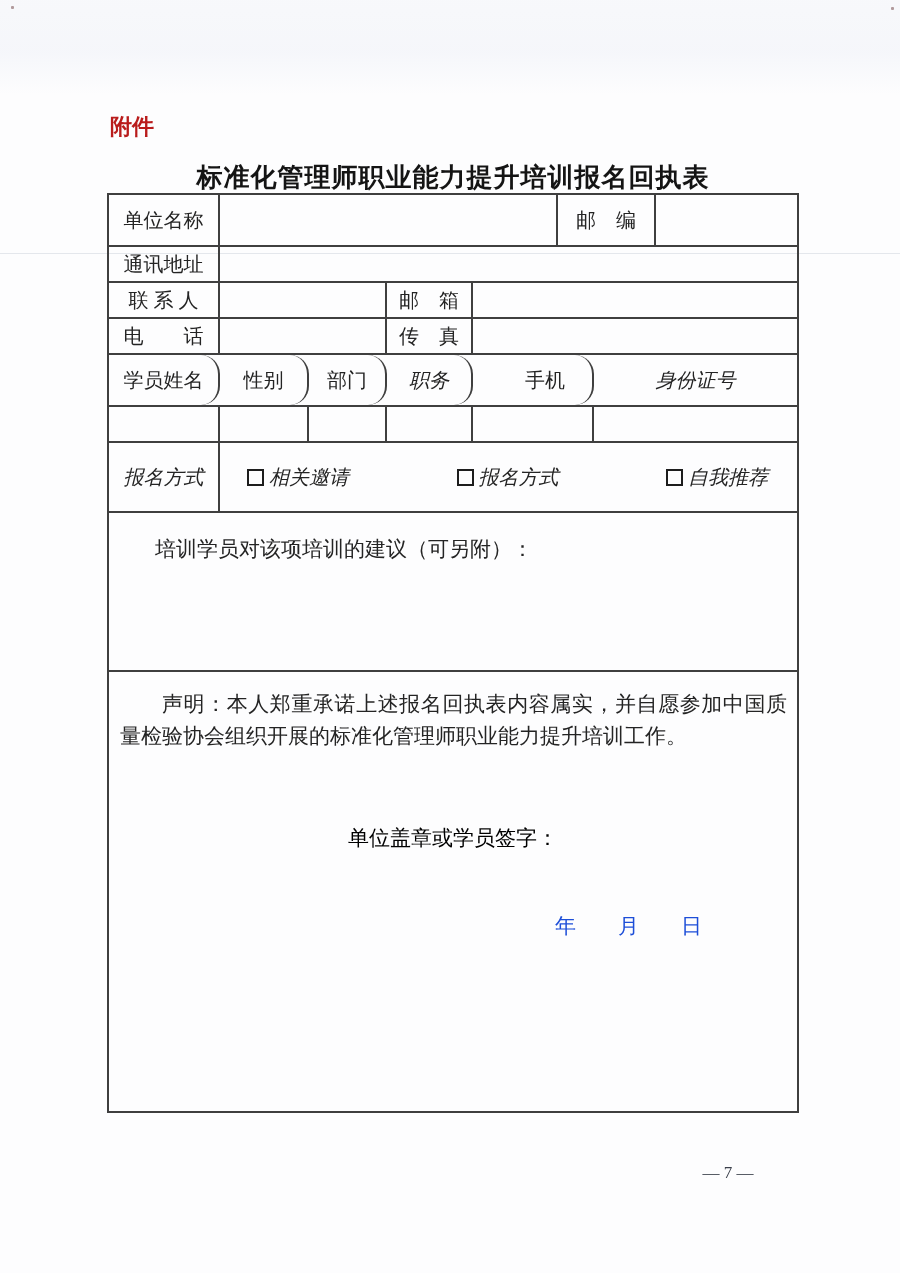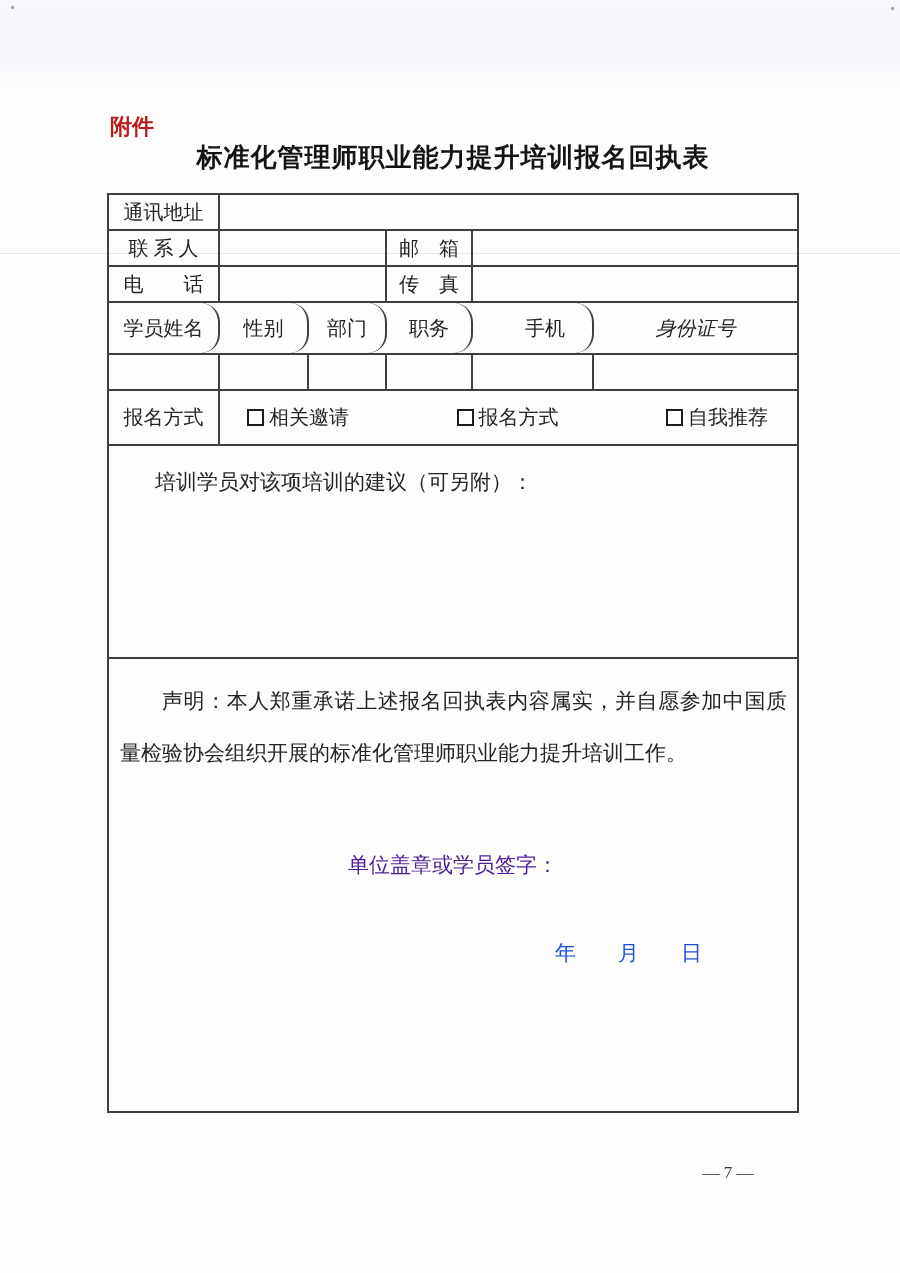--- a/index.html
+++ b/index.html
@@ -20,21 +20,21 @@
   .scan-line{
     position:absolute;left:0;top:253px;width:900px;height:1px;
     background:rgba(198,204,216,0.45);
   }
   .attachment{
     position:absolute;left:110px;top:112px;
     font-family:"Liberation Sans","DejaVu Sans",sans-serif;
     font-weight:bold;font-size:22px;color:#b91c1c;
   }
   .doc-title{
-    position:absolute;left:107px;top:140px;width:692px;
+    position:absolute;left:107px;top:160px;width:692px;
     text-align:center;
     font-family:"Liberation Sans","DejaVu Sans",sans-serif;
     font-weight:bold;font-size:26px;letter-spacing:1px;color:#141414;
     white-space:nowrap;
   }
   .form-table{
     position:absolute;left:107px;top:193px;width:692px;height:920px;
     border:2px solid #3f3f3f;box-sizing:border-box;
     background:transparent;
   }
@@ -45,32 +45,32 @@
     display:flex;align-items:center;
     font-size:20px;color:#242424;
     white-space:nowrap;
   }
   .cell:last-child{border-right:none;}
   .cell.label{justify-content:center;}
   .cell.header{justify-content:center;border-radius:19px;}
   .r-std{height:36px;}
   .r1{height:52px;}
   .r5{height:52px;}
-  .r7{height:55px;}
-  .r8{height:213px;}
+  .r7{height:70px;font-style:italic;}
+  .r8{height:159px;}
   .r9{height:321px;}
   
   .w-label{width:111px;flex:0 0 111px;}
   .w-r1-val{width:338px;flex:0 0 338px;}
   .w-r1-post{width:98px;flex:0 0 98px;}
   .w-r3-val{width:167px;flex:0 0 167px;}
   .w-r3-lab2{width:86px;flex:0 0 86px;}
   .w-c2{width:89px;flex:0 0 89px;}
   .w-c3{width:78px;flex:0 0 78px;}
-  .w-c4{width:86px;flex:0 0 86px;}
+  .w-c4{width:86px;flex:0 0 86px;font-style:italic;}
   .w-c5{width:121px;flex:0 0 121px;padding-left:25px;}
   .w-rest{flex:1 1 auto;font-style:italic;}
   
   .options-cell{
     flex:1 1 auto;display:flex;align-items:center;
     justify-content:space-between;
     padding-left:27px;padding-right:29px;
   }
   .option{display:flex;align-items:center;font-size:20px;color:#242424;}
   .checkbox{
@@ -81,28 +81,28 @@
   
   .suggestion-cell{
     flex:1 1 auto;display:block;
     padding:22px 20px 0 46px;
     font-size:21px;color:#242424;
   }
   
   .declaration-cell{flex:1 1 auto;display:block;padding:0;}
   .declaration-text{
     margin:16px 10px 0 11px;
-    font-size:21px;line-height:52px;
+    font-size:21px;line-height:32px;
     text-indent:2em;text-align:justify;
     color:#242424;
   }
   .signature-line{
     margin-top:72px;
     text-align:center;
-    font-size:21px;color:#4c1d95;
+    font-size:21px;color:#000000;
   }
   .date-line{
     margin-top:60px;
     text-align:right;
     padding-right:95px;
     font-size:21px;color:#1d4ed8;
   }
   .page-number{
     position:absolute;left:683px;top:1163px;width:90px;
     text-align:center;font-size:17px;color:#3a3f4a;
@@ -118,20 +118,26 @@
 <div class="scan-noise"></div>
 <div class="scan-line"></div>
 <div class="corner-speck speck-tl"></div>
 <div class="corner-speck speck-tr"></div>
 
 <div class="attachment">附件</div>
 <div class="doc-title">标准化管理师职业能力提升培训报名回执表</div>
 
 <div class="form-table">
 
+  <div class="row r1">
+    <div class="cell label w-label">单位名称</div>
+    <div class="cell w-r1-val"></div>
+    <div class="cell label w-r1-post">邮　编</div>
+    <div class="cell w-rest"></div>
+  </div>
 
   <div class="row r-std">
     <div class="cell label w-label">通讯地址</div>
     <div class="cell w-rest"></div>
   </div>
 
   <div class="row r-std">
     <div class="cell label w-label">联 系 人</div>
     <div class="cell w-r3-val"></div>
     <div class="cell label w-r3-lab2">邮　箱</div>

